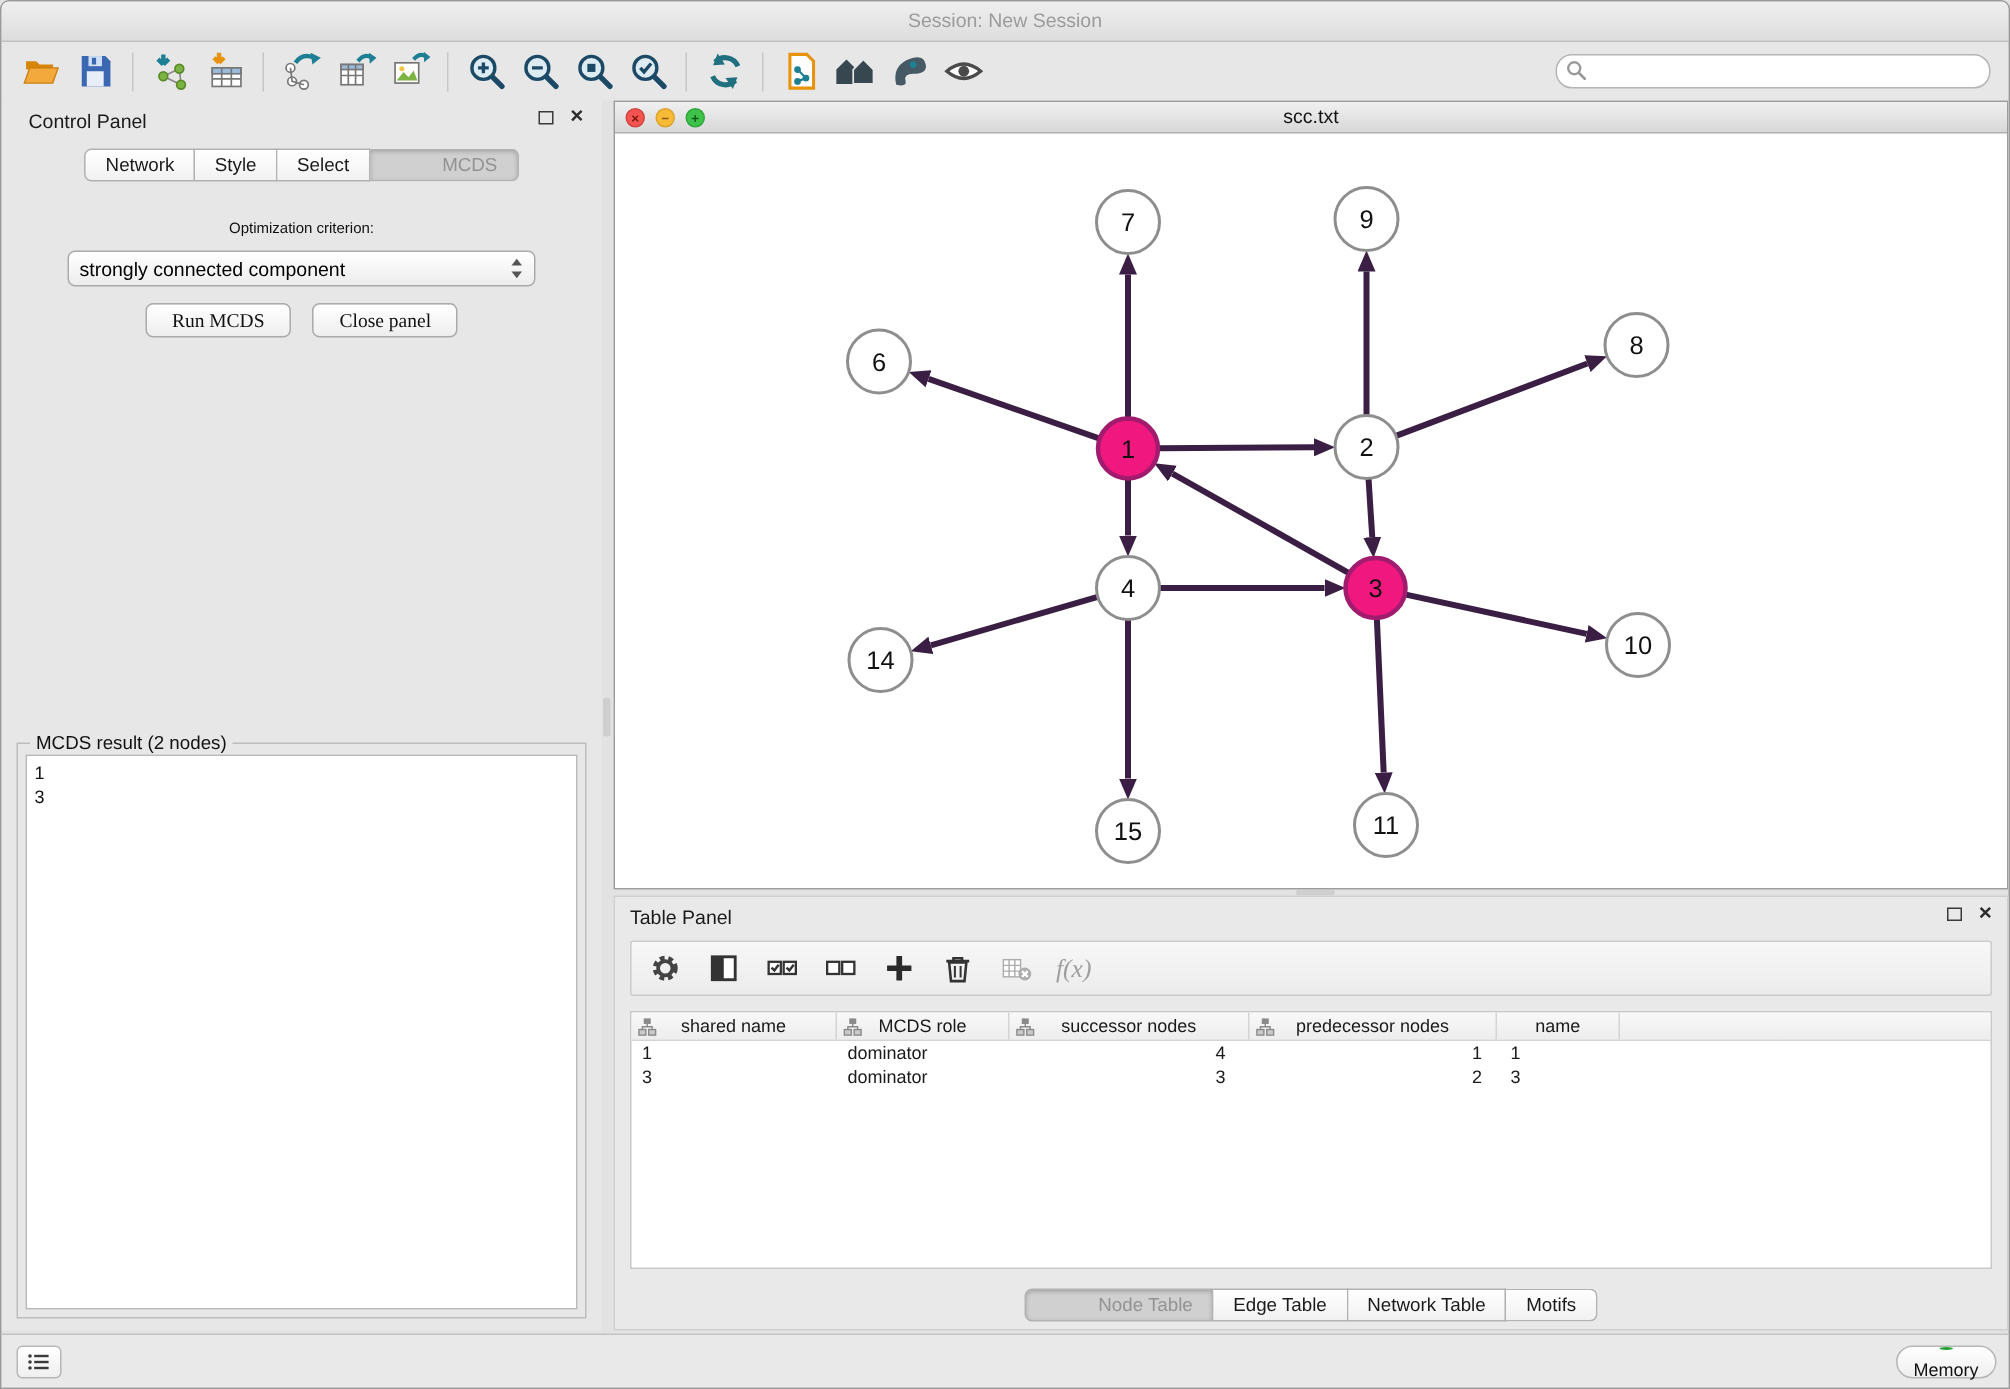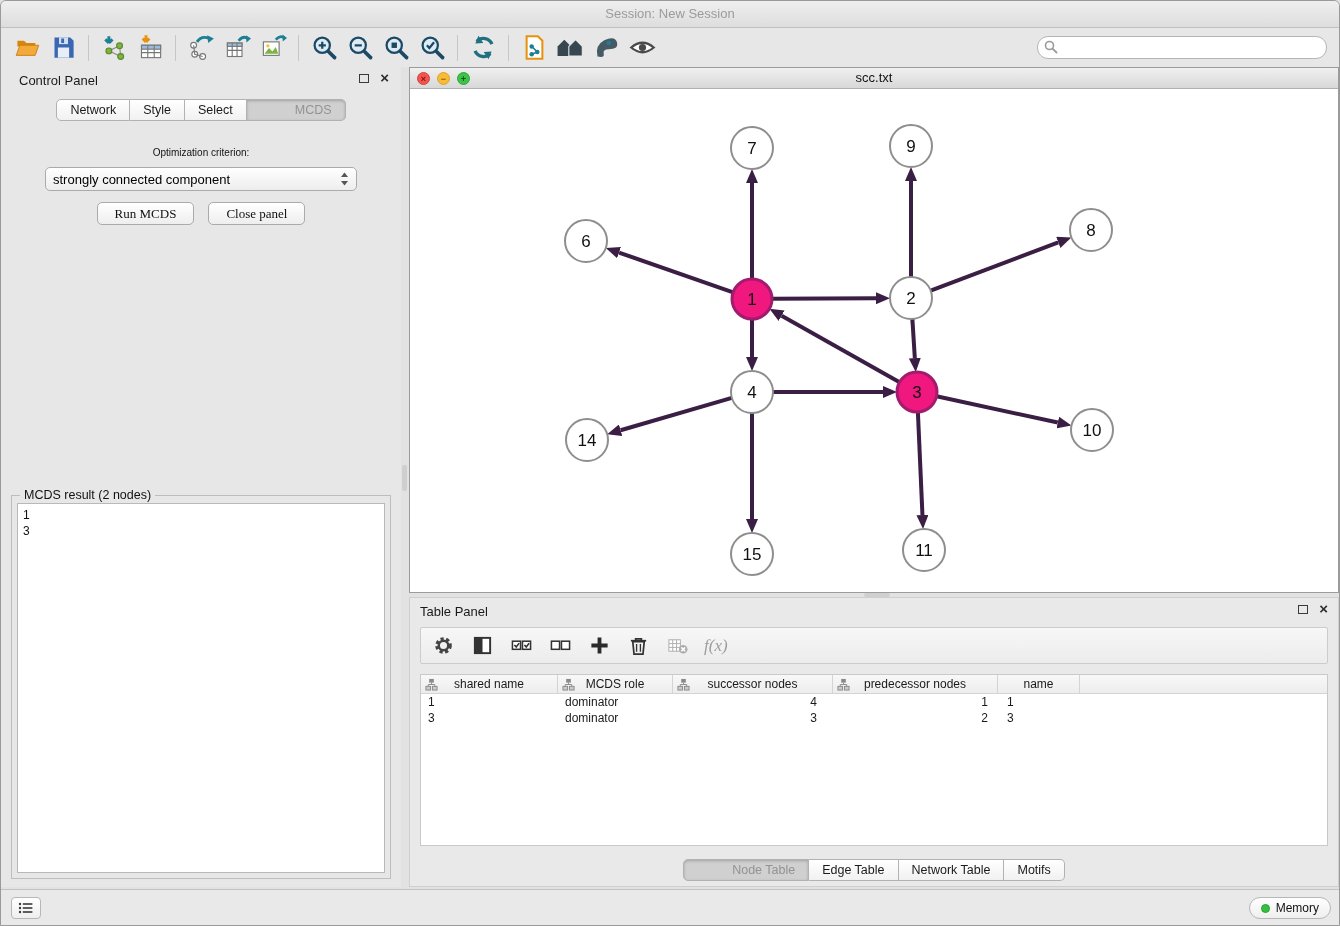--- a/index.html
+++ b/index.html
@@ -84,21 +84,21 @@
   .ar2 { padding-right:16px; text-align:right; }
   .ar3 { padding-right:10px; text-align:right; }
   .al4 { padding-left:9px; text-align:left; }
 
   .tp-tabs { position:absolute; bottom:5px; left:0; right:0; display:flex; justify-content:center; }
 
   
   .statusbar { position:absolute; left:0; right:0; bottom:0; height:36px; background:#e9e9e9; border-top:1px solid #c2c2c2; }
   .list-btn { position:absolute; left:10px; top:7px; width:30px; height:22px; background:linear-gradient(#fff,#efefef); border:1px solid #b7b7b7; border-radius:4px; display:flex; align-items:center; justify-content:center; cursor:pointer; }
   .list-btn svg { width:16px; height:14px; }
-  .memory-btn { position:absolute; right:8px; top:7px; height:22px; padding:0 11px; background:linear-gradient(#fff,#efefef); border:1px solid #b7b7b7; border-radius:11px; display:flex; align-items:center; gap:6px; font-size:12px; color:#111; cursor:pointer; }
+  .memory-btn { position:absolute; right:8px; top:7px; height:22px; padding:0 11px; background:linear-gradient(#fff,#efefef); border:1px solid #b7b7b7; border-radius:11px; display:flex; align-items:center; gap:6px; font-size:12px; color:#111; cursor:pointer;flex-direction:column; }
   .mem-dot { width:9px; height:9px; border-radius:50%; background:#35c13f; border:1px solid #26a231; }
 </style>
 </head>
 <body>
 
 <div class="app">
 
   <div class="titlebar">
     <span>Session: New Session</span>
   </div>

